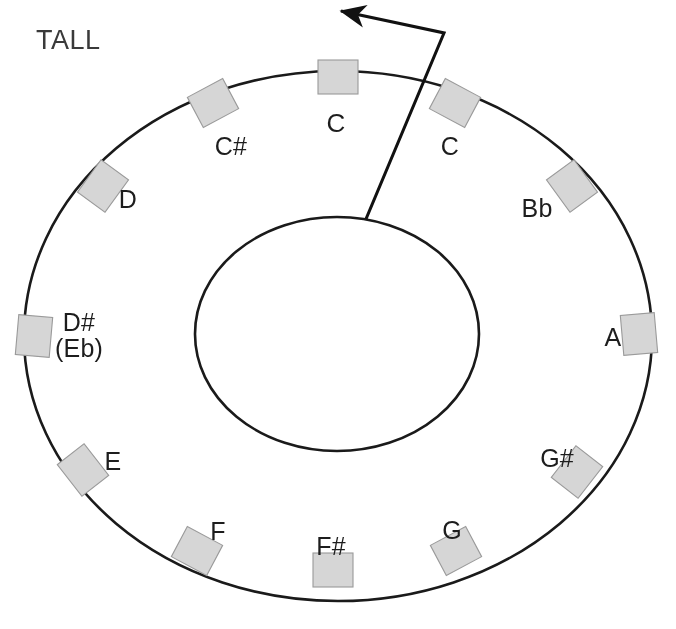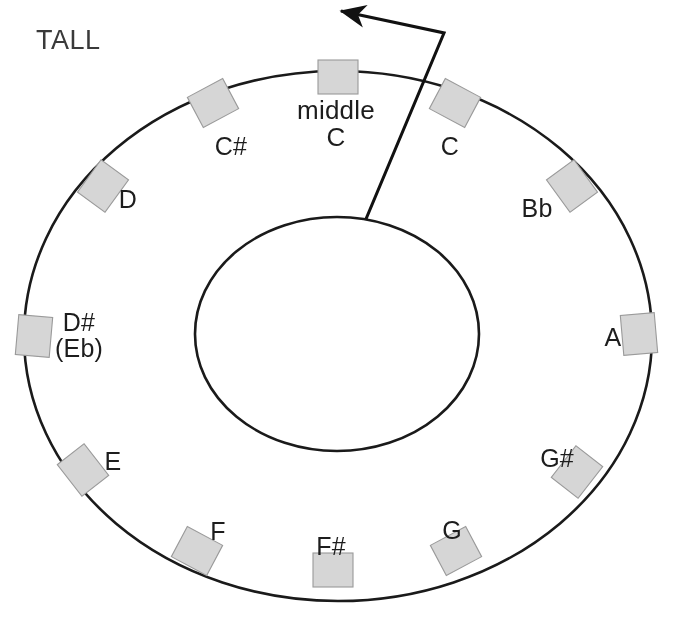--- a/index.html
+++ b/index.html
@@ -107,21 +107,21 @@
       </g>
 
     <g id="arrow-group">
       <path id="arrow-path" fill="none" stroke="#111111" stroke-width="3.1" stroke-linejoin="miter" stroke-linecap="butt" marker-end="url(#arrowhead)" d="M 366 219 L 444 33 L 341 11"></path>
     </g>
   </svg>
 
   <div id="title-tall">TALL</div>
 
   <div id="labels-layer">
-      <div class="note-label" style="left: 336px; top: 124px; font-size: 26px; color: rgb(29, 29, 29);"><span>middle</span><span class="sub">C</span></div>
+      <div class="note-label" style="left: 336px; top: 124px; font-size: 26px; color: rgb(29, 29, 29);"><span class="sub">C</span></div>
       <div class="note-label" style="left: 231px; top: 146px; font-size: 25px; color: rgb(29, 29, 29);"><span>C#</span></div>
       <div class="note-label" style="left: 128px; top: 199px; font-size: 25px; color: rgb(29, 29, 29);"><span>D</span></div>
       <div class="note-label" style="left: 79px; top: 335px; font-size: 25px; color: rgb(29, 29, 29);"><span>D#</span><span class="sub">(Eb)</span></div>
       <div class="note-label" style="left: 113px; top: 461px; font-size: 25px; color: rgb(29, 29, 29);"><span>E</span></div>
       <div class="note-label" style="left: 218px; top: 531px; font-size: 25px; color: rgb(29, 29, 29);"><span>F</span></div>
       <div class="note-label" style="left: 331px; top: 546px; font-size: 25px; color: rgb(29, 29, 29);"><span>F#</span></div>
       <div class="note-label" style="left: 452px; top: 530px; font-size: 25px; color: rgb(29, 29, 29);"><span>G</span></div>
       <div class="note-label" style="left: 557px; top: 458px; font-size: 25px; color: rgb(29, 29, 29);"><span>G#</span></div>
       <div class="note-label" style="left: 613px; top: 337px; font-size: 25px; color: rgb(29, 29, 29);"><span>A</span></div>
       <div class="note-label" style="left: 537px; top: 208px; font-size: 25px; color: rgb(29, 29, 29); text-align: center;"><span>Bb</span></div>

